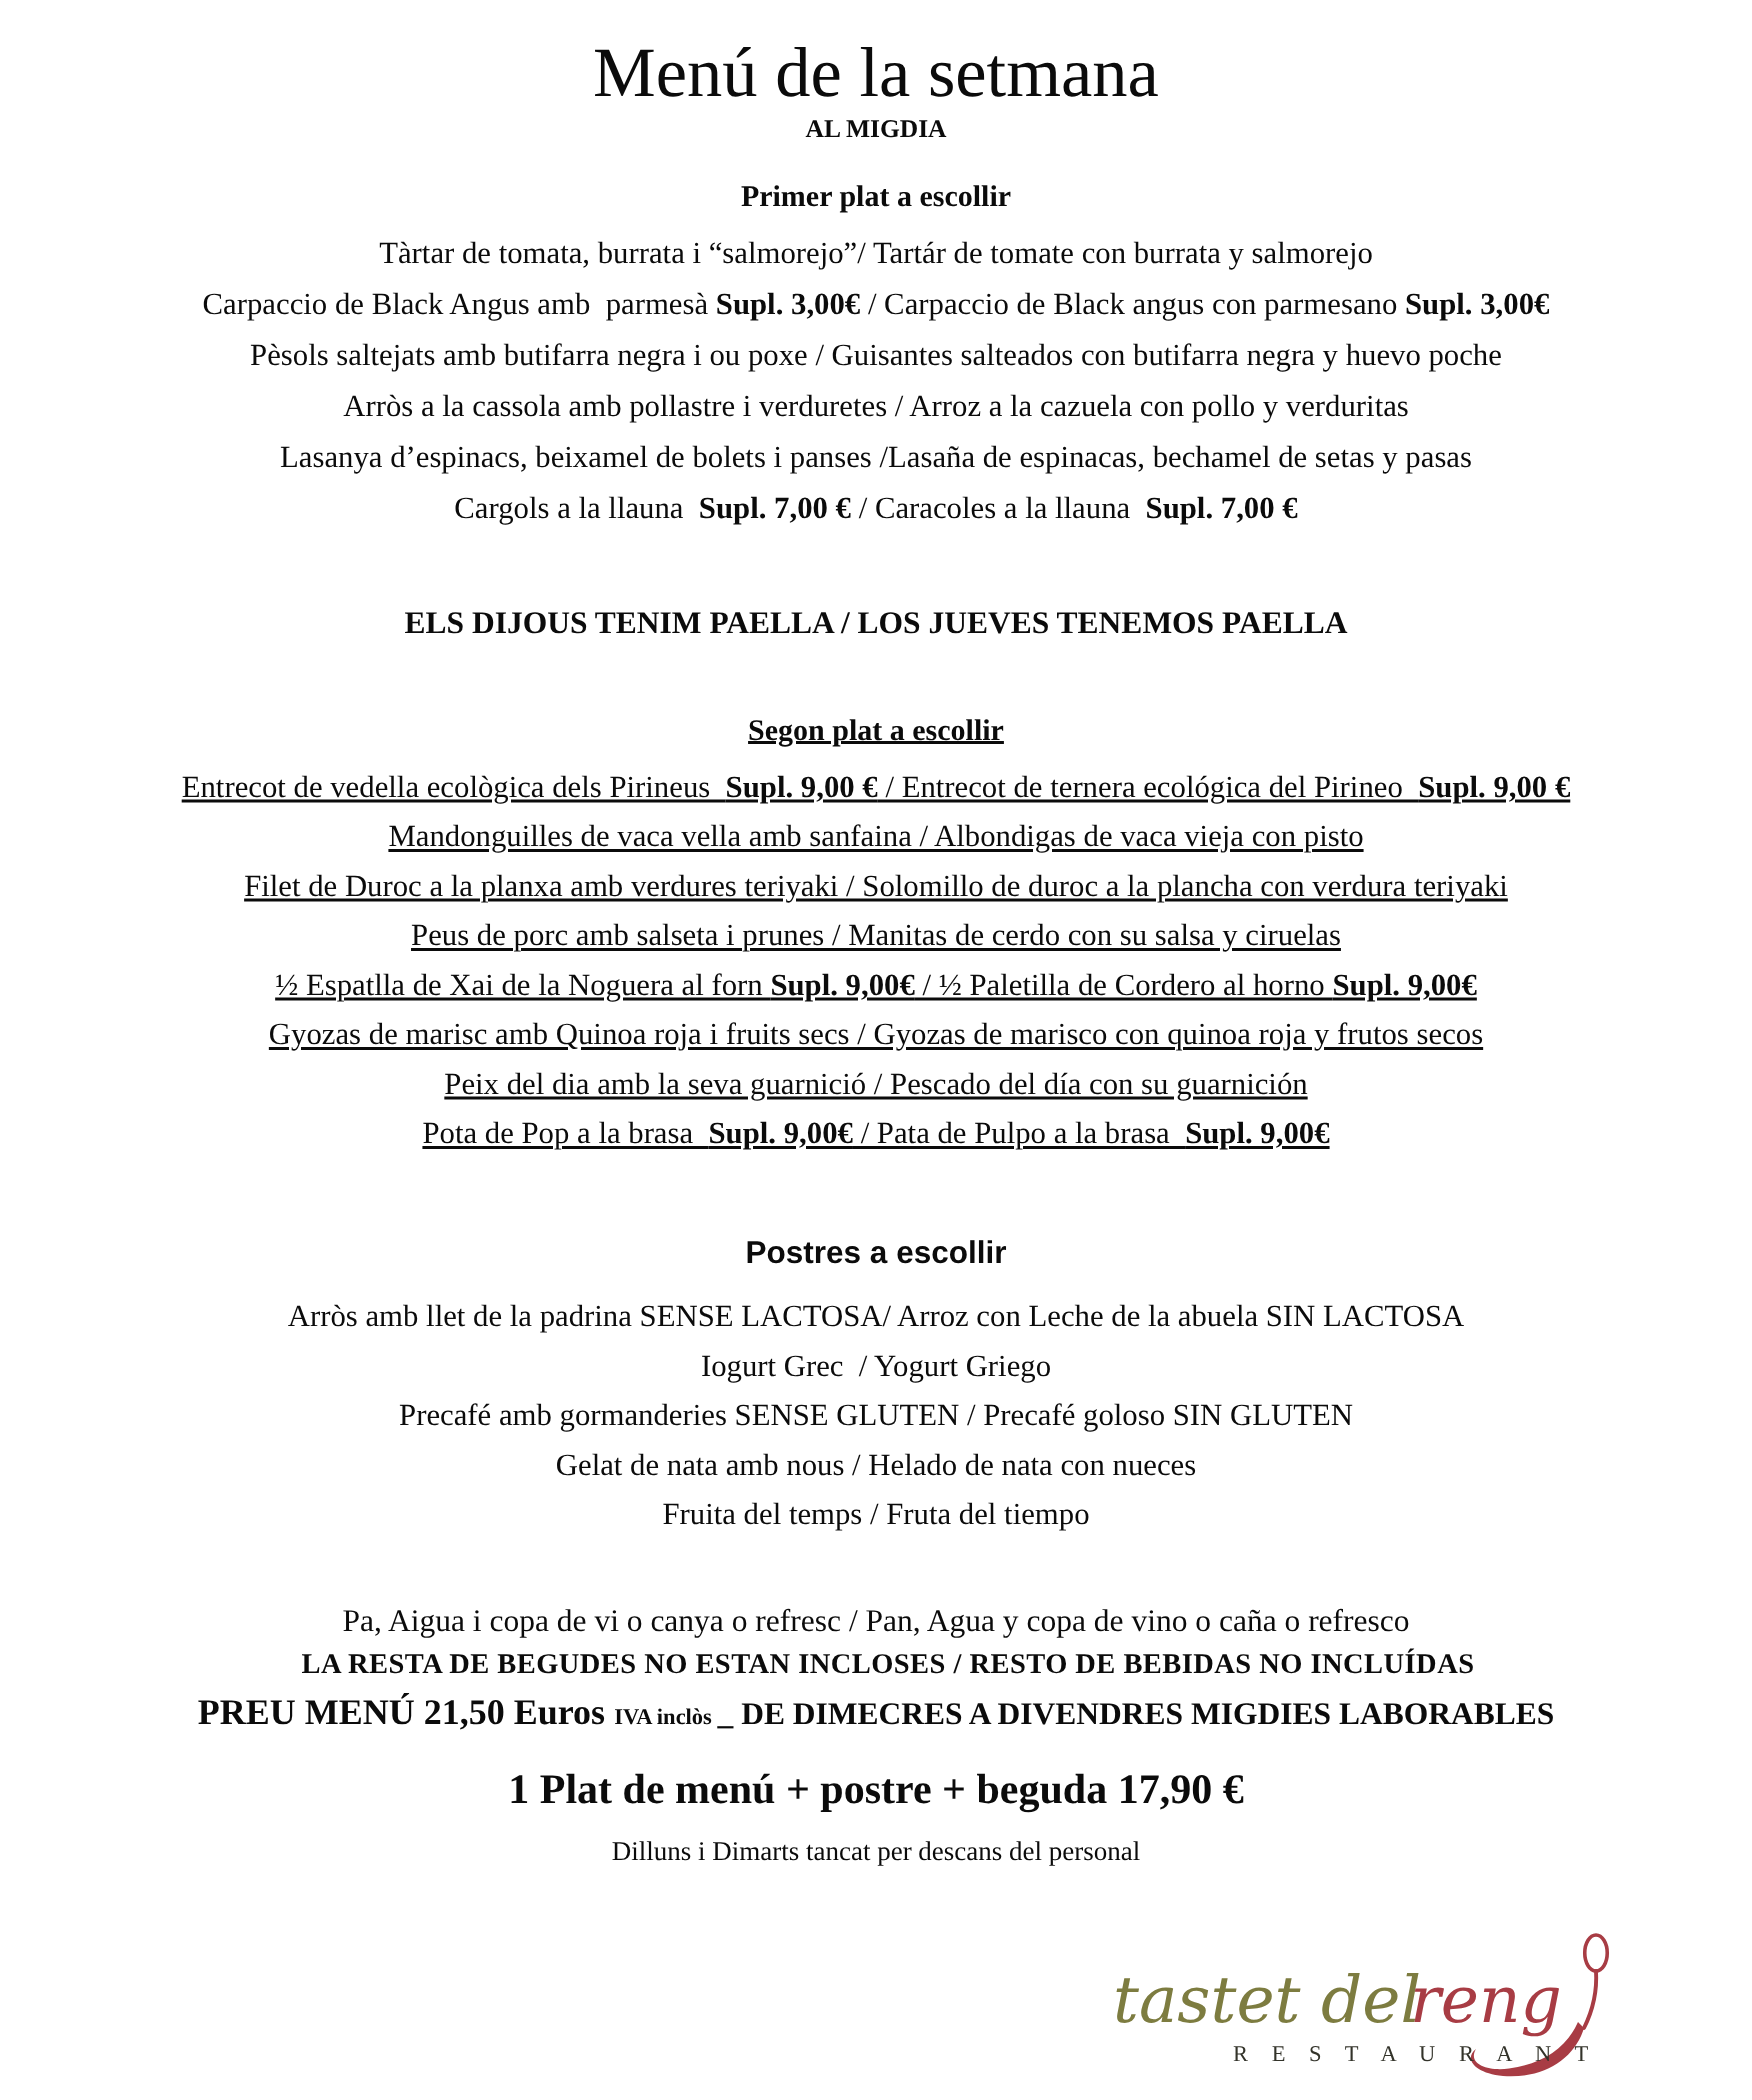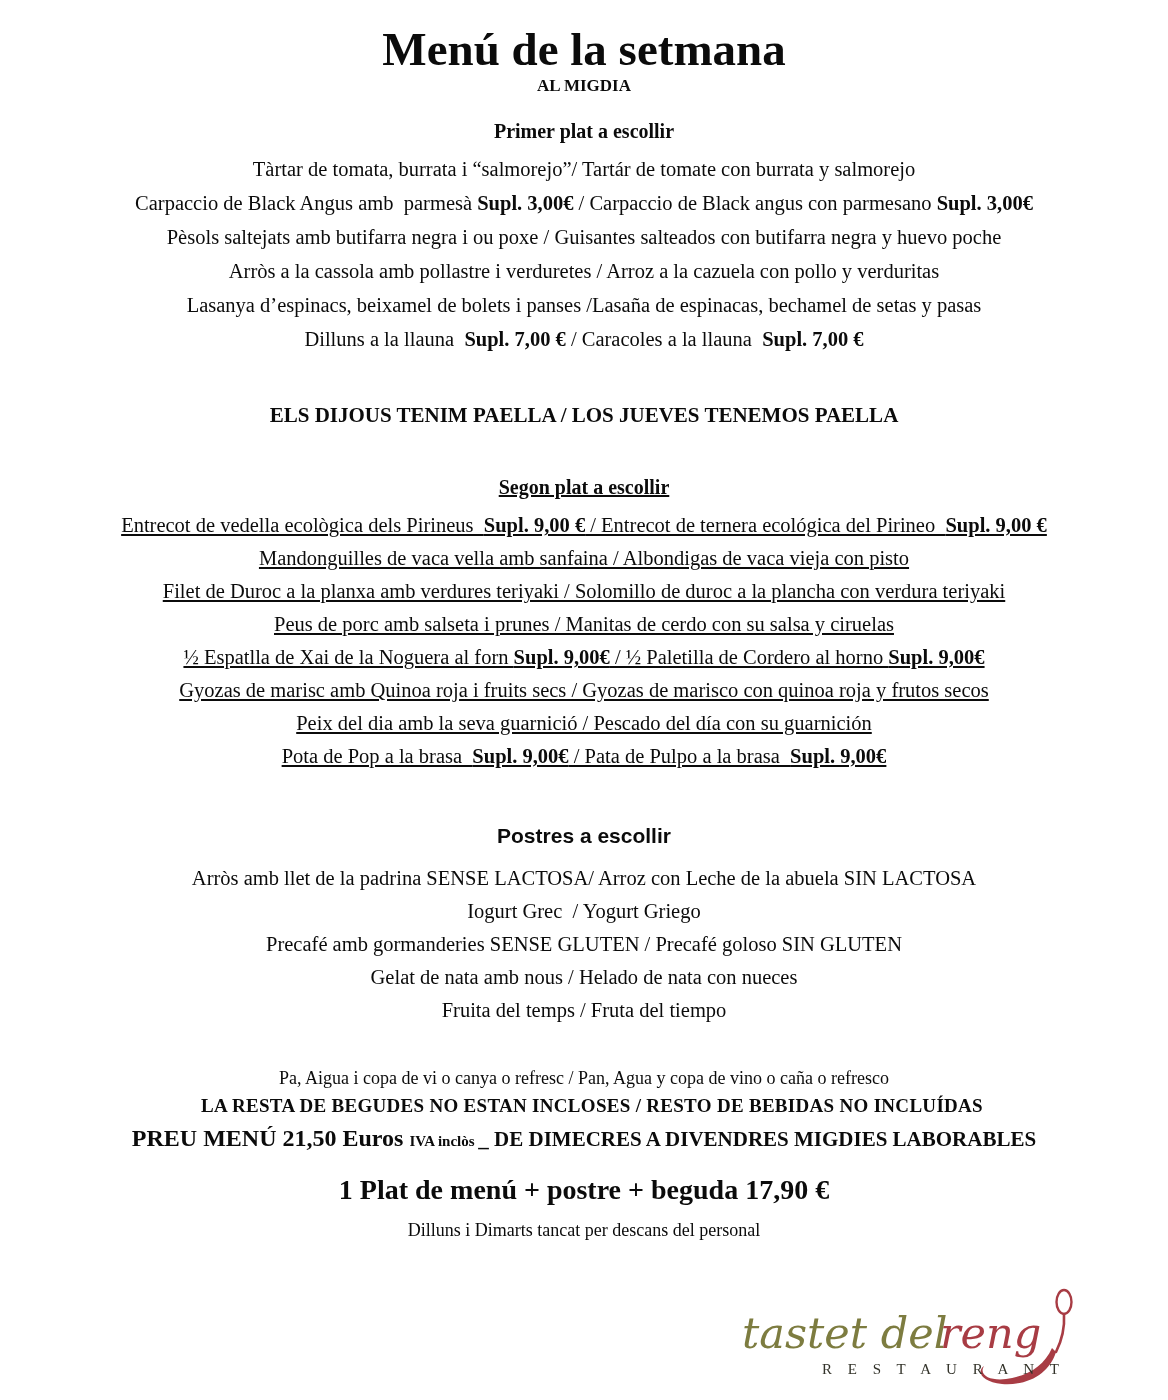--- a/index.html
+++ b/index.html
@@ -15,21 +15,21 @@
     color: #0b0b0b;
   }
   .page {
     width: 1168px;
     height: 1400px;
     position: relative;
     text-align: center;
   }
   .menu-title {
     font-size: 47px;
-    font-weight: bold;
+    font-weight: normal;
     margin: 0;
     padding-top: 22px;
     letter-spacing: 0px;
   }
   .menu-subtitle {
     font-size: 17px;
     font-weight: bold;
   }
   .section-heading {
     font-size: 20px;
@@ -55,21 +55,21 @@
   .paella-banner {
     font-size: 21px;
     font-weight: bold;
     margin-top: 52px;
     margin-bottom: 0;
   }
   .segon-wrap { margin-top: 48px; text-decoration: underline; }
   .postres-wrap { margin-top: 56px; }
   .footer-block { margin-top: 46px; }
   .drinks-line {
-    font-size: 18px;
+    font-size: 21px;
     margin: 0 0 6px 0;
   }
   .drinks-notice {
     font-size: 19px;
     font-weight: bold;
     letter-spacing: 0.3px;
     margin: 0 0 8px 16px;
   }
   .price-line {
     margin: 6px 0 0 0;
@@ -123,21 +123,21 @@
   <div class="menu-subtitle">AL MIGDIA</div>
 
   <div class="primer">
     <div class="section-heading">Primer plat a escollir</div>
     <div class="menu-list">
         <div class="menu-line"><span>Tàrtar de tomata, burrata i “salmorejo”/ Tartár de tomate con burrata y salmorejo</span></div>
         <div class="menu-line"><span>Carpaccio de Black Angus amb  parmesà </span><span class="b">Supl. 3,00€</span><span> / Carpaccio de Black angus con parmesano </span><span class="b">Supl. 3,00€</span></div>
         <div class="menu-line"><span>Pèsols saltejats amb butifarra negra i ou poxe / Guisantes salteados con butifarra negra y huevo poche</span></div>
         <div class="menu-line"><span>Arròs a la cassola amb pollastre i verduretes / Arroz a la cazuela con pollo y verduritas</span></div>
         <div class="menu-line"><span>Lasanya d’espinacs, beixamel de bolets i panses /Lasaña de espinacas, bechamel de setas y pasas</span></div>
-        <div class="menu-line"><span>Dilluns a la llauna  </span><span class="b">Supl. 7,00 €</span><span> / Caracoles a la llauna  </span><span class="b">Supl. 7,00 €</span></div>
+        <div class="menu-line"><span>Cargols a la llauna  </span><span class="b">Supl. 7,00 €</span><span> / Caracoles a la llauna  </span><span class="b">Supl. 7,00 €</span></div>
       </div>
   </div>
 
   <div class="paella-banner">ELS DIJOUS TENIM  PAELLA / LOS JUEVES TENEMOS PAELLA</div>
 
   <div class="segon segon-wrap">
     <div class="section-heading">Segon plat a escollir</div>
     <div class="menu-list">
         <div class="menu-line"><span>Entrecot de vedella ecològica dels Pirineus  </span><span class="b">Supl. 9,00 €</span><span> / Entrecot de ternera ecológica del Pirineo  </span><span class="b">Supl. 9,00 €</span></div>
         <div class="menu-line"><span>Mandonguilles de vaca vella amb sanfaina / Albondigas de vaca vieja con pisto</span></div>

